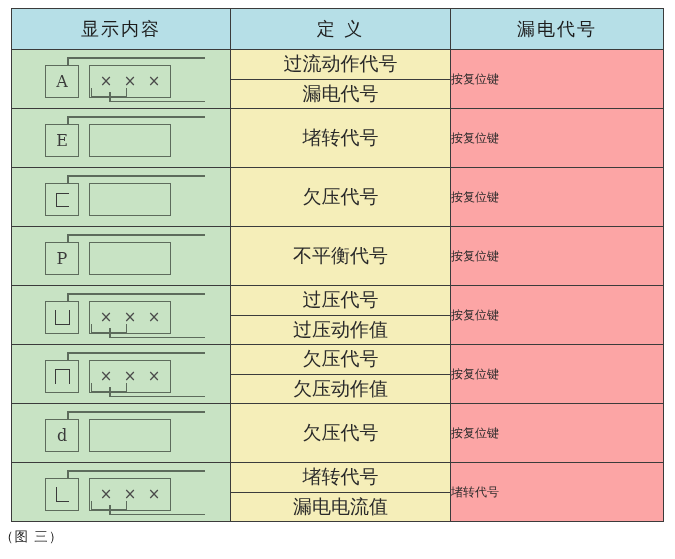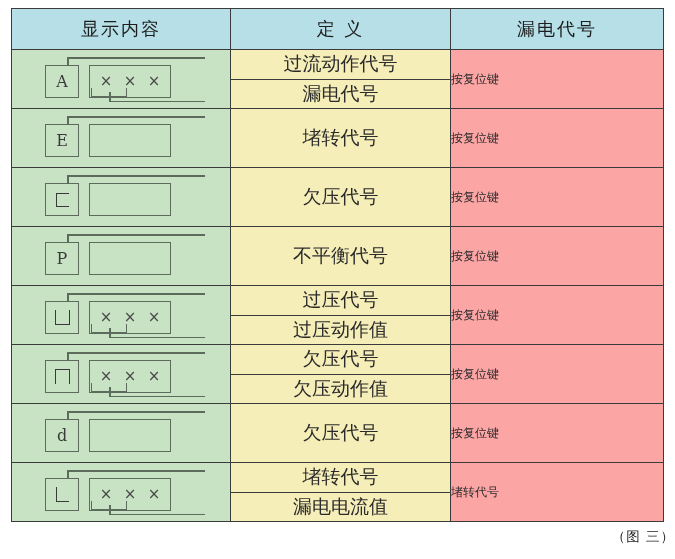--- a/index.html
+++ b/index.html
@@ -189,21 +189,21 @@
     border-top: none;
     border-right: none;
   }
 
   
   .caption {
     position: absolute;
     left: 0;
     top: 528px;
     width: 675px;
-    text-align: right;
+    text-align: left;
     font-size: 13.5px;
     color: #1d1d1d;
     letter-spacing: 1px;
   }
 </style>
 </head>
 <body>
 
 <div class="sheet">
   <table class="codes">

